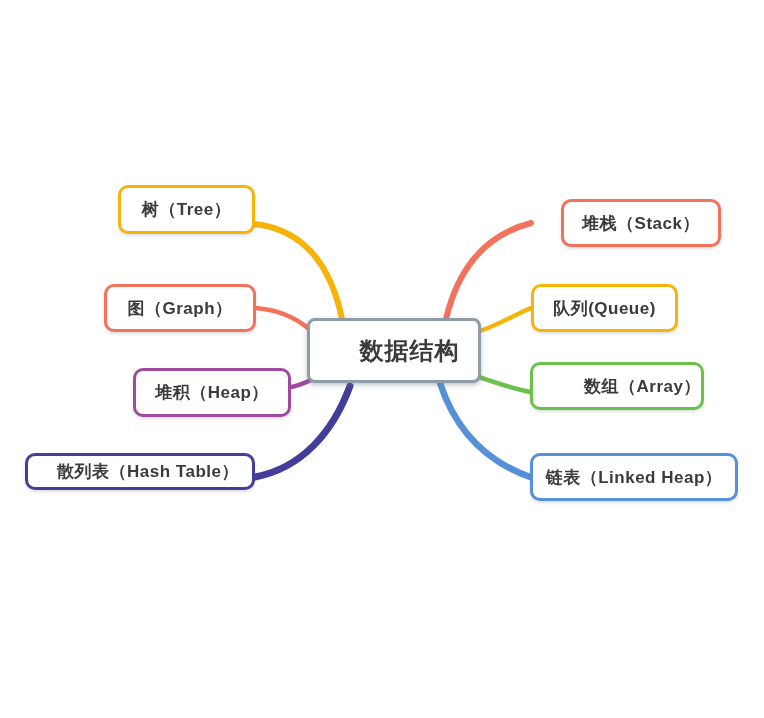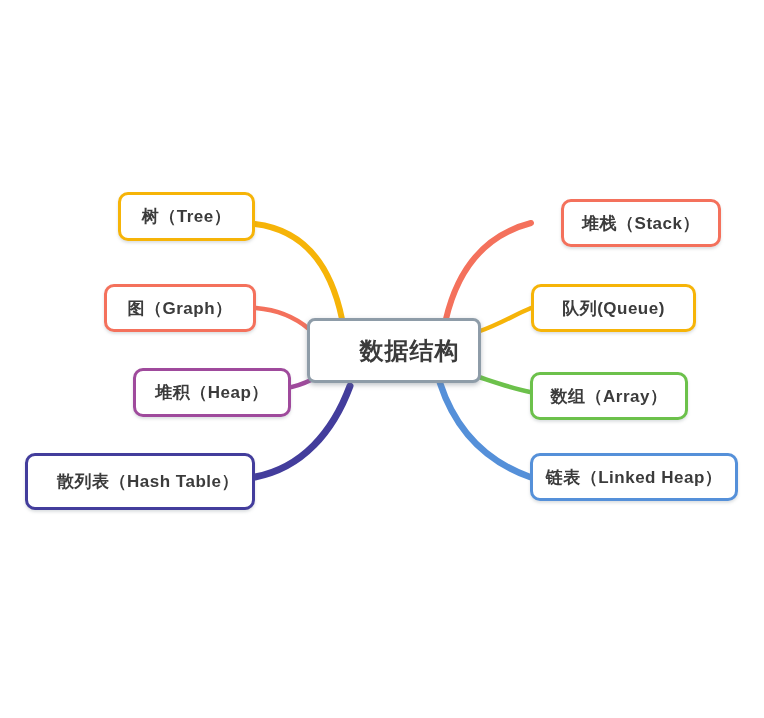--- a/index.html
+++ b/index.html
@@ -63,45 +63,45 @@
     <path d="M255 224 C 305 230, 331 266, 342 319" stroke-width="6" style="stroke: rgb(246, 180, 8);"></path>
     <path d="M256 308 C 280 310, 296 318, 309 329" stroke-width="4.5" style="stroke: rgb(244, 113, 92);"></path>
     <path d="M254 392 C 280 391, 297 387, 311 380" stroke-width="4.5" style="stroke: rgb(159, 74, 156);"></path>
     <path d="M255 477 C 302 468, 333 432, 350 386" stroke-width="7" style="stroke: rgb(67, 61, 156);"></path>
     <path d="M446 319 C 459 264, 489 234, 531 223" stroke-width="6" style="stroke: rgb(244, 113, 92);"></path>
     <path d="M480 331 C 500 324, 514 315, 531 308" stroke-width="4.5" style="stroke: rgb(246, 180, 8);"></path>
     <path d="M479 377 C 500 384, 514 389, 530 392" stroke-width="4.5" style="stroke: rgb(108, 193, 75);"></path>
     <path d="M440 383 C 456 432, 488 462, 530 477" stroke-width="6.5" style="stroke: rgb(85, 144, 217);"></path>
   </svg>
 
-  <div class="node" style="left: 118px; top: 192px; width: 137px; height: 49px; border-color: rgb(246, 180, 8);">
+  <div class="node" style="left: 118px; top: 185px; width: 137px; height: 49px; border-color: rgb(246, 180, 8);">
     <span class="label">树（Tree）</span>
   </div>
 
   <div class="node" style="left: 104px; top: 284px; width: 152px; height: 48px; border-color: rgb(244, 113, 92);">
     <span class="label">图（Graph）</span>
   </div>
 
   <div class="node" style="left: 96px; top: 368px; width: 158px; height: 49px; border-color: rgb(159, 74, 156); margin-left: 37px;">
     <span class="label">堆积（Heap）</span>
   </div>
 
-  <div class="node" style="left: 25px; top: 453px; width: 230px; height: 57px; border-color: rgb(67, 61, 156); padding-left: 16px;">
+  <div class="node" style="left: 25px; top: 453px; width: 230px; height: 37px; border-color: rgb(67, 61, 156); padding-left: 16px;">
     <span class="label">散列表（Hash Table）</span>
   </div>
 
   <div class="node" style="left: 561px; top: 199px; width: 160px; height: 48px; border-color: rgb(244, 113, 92);">
     <span class="label">堆栈（Stack）</span>
   </div>
 
-  <div class="node" style="left: 531px; top: 284px; width: 165px; height: 48px; border-color: rgb(246, 180, 8);">
+  <div class="node" style="left: 531px; top: 284px; width: 147px; height: 48px; border-color: rgb(246, 180, 8);">
     <span class="label">队列(Queue)</span>
   </div>
 
-  <div class="node" style="left: 530px; top: 372px; width: 158px; height: 48px; border-color: rgb(108, 193, 75);">
+  <div class="node" style="left: 530px; top: 362px; width: 174px; height: 48px; border-color: rgb(108, 193, 75); justify-content: flex-end;">
     <span class="label">数组（Array）</span>
   </div>
 
   <div class="node" style="left: 530px; top: 453px; width: 208px; height: 48px; border-color: rgb(85, 144, 217);">
     <span class="label">链表（Linked Heap）</span>
   </div>
 
   <div class="node center" style="left: 307px; top: 318px; width: 174px; height: 65px; border-color: rgb(142, 156, 168); padding-left: 31px;">
     <span class="label">数据结构</span>
   </div>

